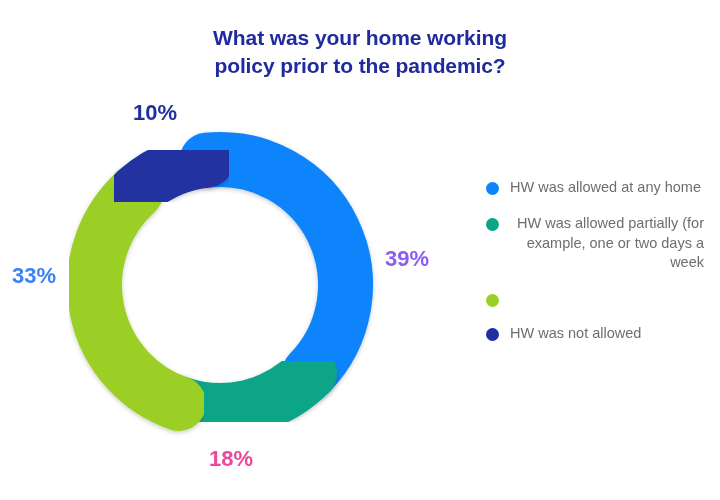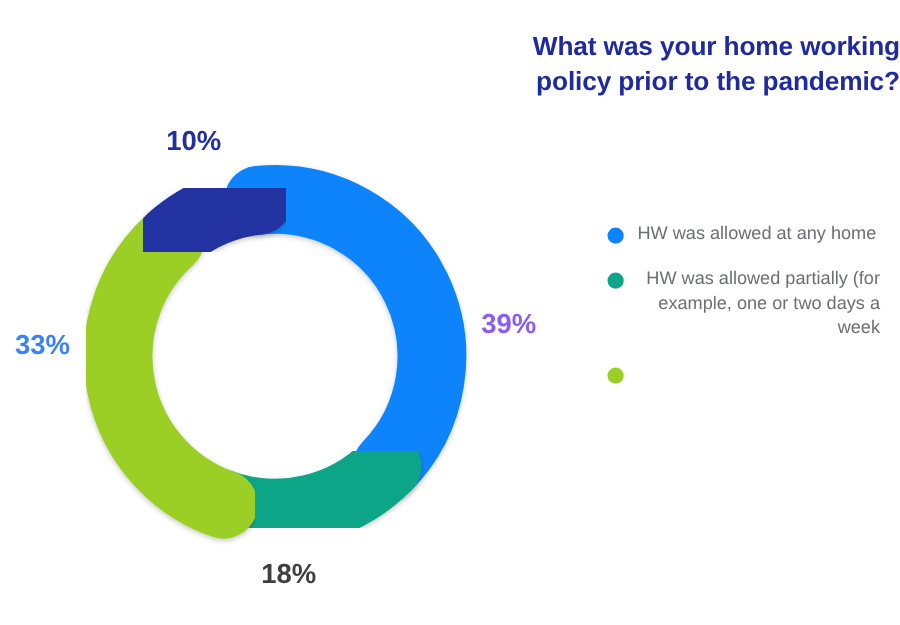--- a/index.html
+++ b/index.html
@@ -22,21 +22,21 @@
     width: 720px;
     height: 500px;
   }
 
   
   #chart-title {
     position: absolute;
     left: 0;
     top: 24px;
     width: 720px;
-    text-align: right;
+    text-align: center;
     font-size: 21px;
     font-weight: bold;
     line-height: 1.32;
     color: #1f2a9e;
     letter-spacing: -0.1px;
     white-space: pre-line;
   }
 
   
   #donut-wrap {
@@ -124,29 +124,33 @@
           <path d="M 265.67 264.81 A 125.5 125.5 0 0 1 134.73 295.52" fill="none" stroke="#0da587" stroke-width="55" stroke-linecap="round" filter="url(#segShadow)"></path>
           <path d="M 134.73 295.52 A 125.5 125.5 0 0 1 92.02 83.74" fill="none" stroke="#9ccf26" stroke-width="55" stroke-linecap="round" filter="url(#segShadow)"></path>
           <path d="M 92.02 83.74 A 125.5 125.5 0 0 1 162.88 52.19" fill="none" stroke="#2030a0" stroke-width="55" stroke-linecap="round" filter="url(#segShadow)"></path>
         </g>
     </svg>
   </div>
 
   <div class="value-label" id="value-label-3" style="color: rgb(32, 48, 160);">10%</div>
   <div class="value-label" id="value-label-0" style="color: #8b5cf6;">39%</div>
   <div class="value-label" id="value-label-2" style="color: #3b82f6;">33%</div>
-  <div class="value-label" id="value-label-1" style="color: #404040; text-align: right;">18%</div>
+  <div class="value-label" id="value-label-1" style="color: #ec4899; text-align: right;">18%</div>
 
   <div id="legend">
       <div class="legend-item">
         <span class="legend-swatch" style="background: rgb(13, 132, 252);"></span>
         <span class="legend-label" style="color: rgb(109, 110, 113);">HW was allowed at any home</span>
       </div>
       <div class="legend-item">
         <span class="legend-swatch" style="background: rgb(13, 165, 135);"></span>
         <span class="legend-label" style="color: rgb(109, 110, 113); text-align: right;">HW was allowed partially (for example, one or two days a week</span>
       </div>
       <div class="legend-item">
         <span class="legend-swatch" style="background: rgb(156, 207, 38);"></span>
       </div>
+      <div class="legend-item">
+        <span class="legend-swatch" style="background: rgb(32, 48, 160);"></span>
+        <span class="legend-label" style="color: rgb(109, 110, 113);">HW was not allowed</span>
+      </div>
     </div>
 
 </div>
 
 </body></html>

